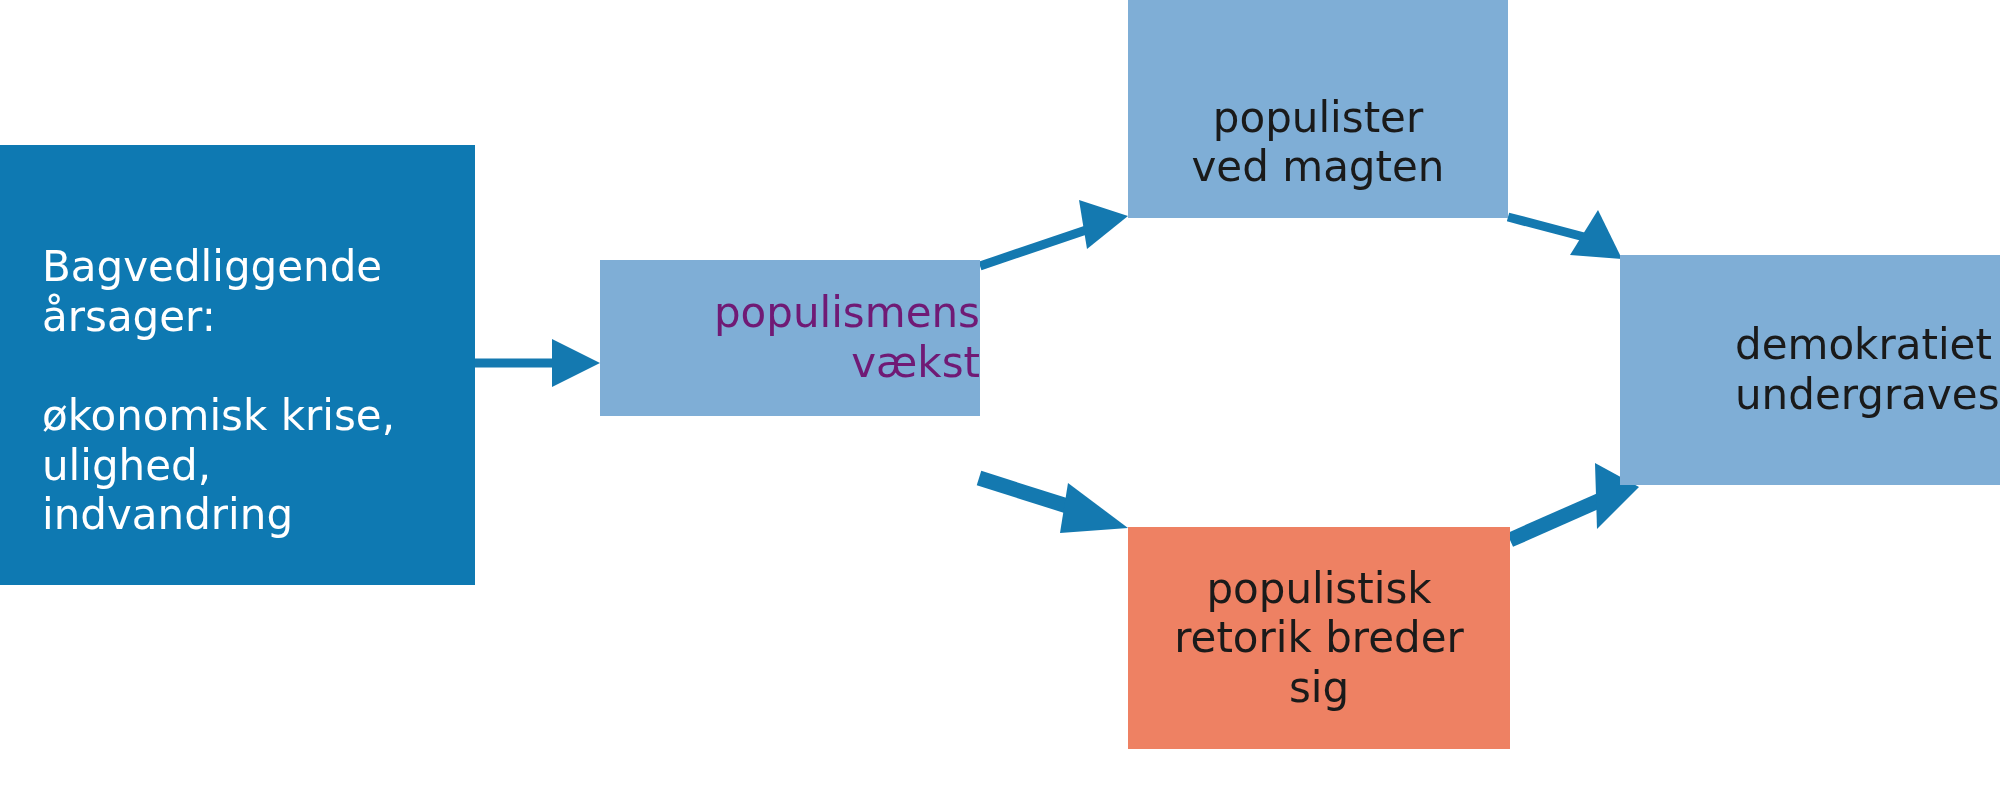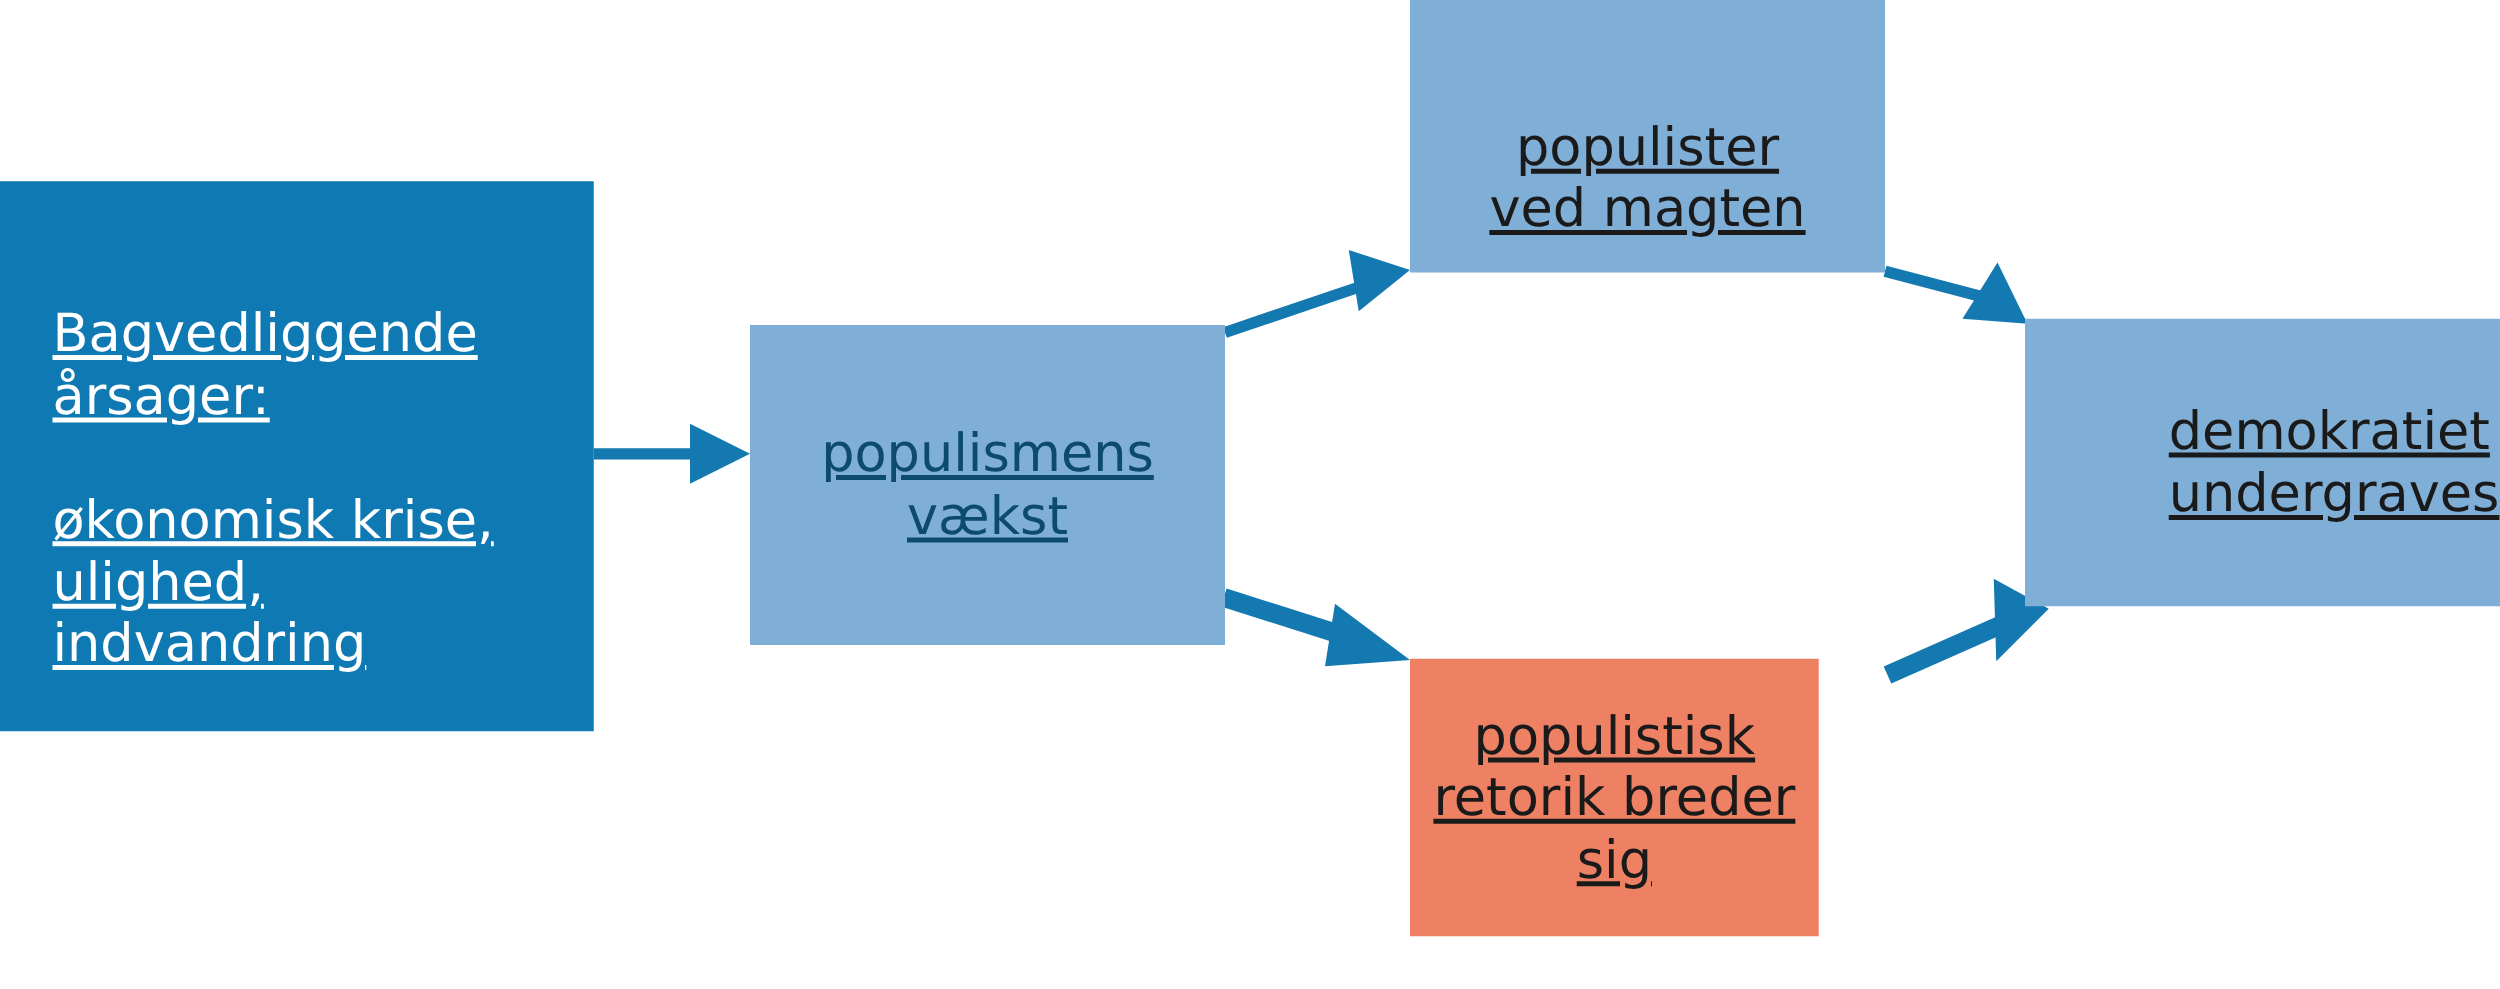--- a/index.html
+++ b/index.html
@@ -23,21 +23,20 @@
     align-items: center;
     justify-content: center;
     text-align: center;
     box-sizing: border-box;
     line-height: 1.18;
   }
   .node .label {
     white-space: pre-line;
     display: block;
     width: 100%;
-    text-decoration: underline;
   }
 
   
   #node-root-causes {
     left: 0px;
     top: 145px;
     width: 475px;
     height: 440px;
     background: #0E79B2;
     color: #ffffff;
@@ -48,44 +47,45 @@
   }
   #node-root-causes .label {
     text-align: left;
   }
 
   
   #node-populism-growth {
     left: 600px;
     top: 260px;
     width: 380px;
-    height: 256px;
+    height: 156px;
     background: #7FAED6;
-    color: #0c4a6e;
+    color: #701a75;
     font-size: 42px;
+    text-align: right;
   }
 
   
   #node-populists-in-power {
     left: 1128px;
     top: -46px;
     width: 380px;
     height: 264px;
     background: #7FAED6;
     color: #1a1a1a;
     font-size: 42px;
     align-items: flex-end;
     padding-bottom: 26px;
   }
 
   
   #node-rhetoric-spreads {
     left: 1128px;
     top: 527px;
-    width: 327px;
+    width: 382px;
     height: 222px;
     background: #EE8163;
     color: #1a1a1a;
     font-size: 42px;
   }
 
   
   #node-democracy-undermined {
     left: 1620px;
     top: 255px;

